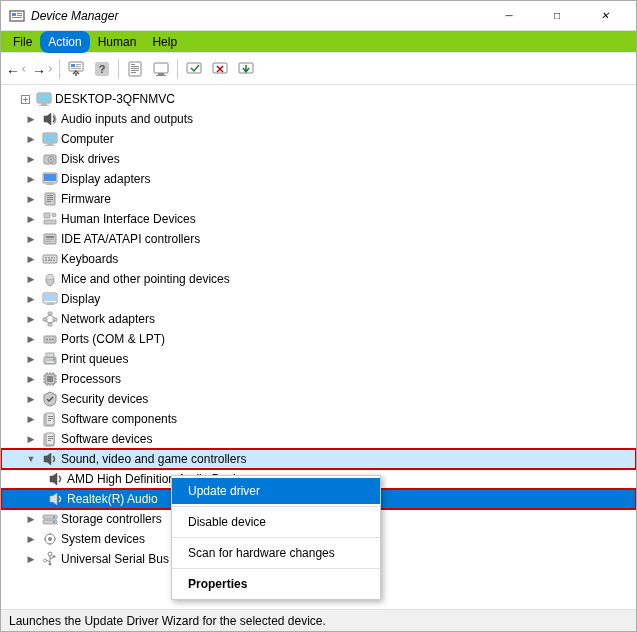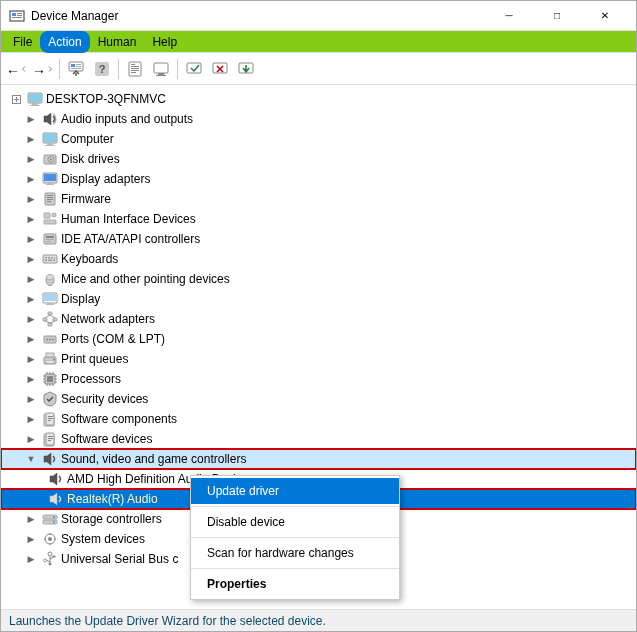--- a/index.html
+++ b/index.html
@@ -23,20 +23,21 @@
       flex-direction: column;
     }
 
     .title-bar {
       background: #fff;
       height: 30px;
       display: flex;
       align-items: center;
       padding: 0 8px;
       border-bottom: 1px solid #e0e0e0;
+      font-style: italic;
     }
 
     .title-bar-icon {
       width: 16px;
       height: 16px;
       margin-right: 6px;
       display: flex;
       align-items: center;
       justify-content: center;
     }
@@ -130,21 +131,21 @@
 
     .tree-item {
       display: flex;
       align-items: center;
       height: 20px;
       padding-right: 8px;
       cursor: pointer;
       white-space: nowrap;
     }
 
-    .tree-indent-1 { padding-left: 7px; text-align: center; }
+    .tree-indent-1 { padding-left: 16px; text-align: center; }
     .tree-indent-2 { padding-left: 22px; }
     .tree-indent-3 { padding-left: 40px; }
 
     .expand-icon {
       width: 16px;
       height: 16px;
       display: flex;
       align-items: center;
       justify-content: center;
       font-size: 9px;
@@ -168,21 +169,21 @@
     }
 
     
     .status-bar {
       height: 22px;
       border-top: 1px solid #e0e0e0;
       display: flex;
       align-items: center;
       padding: 0 8px;
       font-size: 12px;
-      color: #0c4a6e;
+      color: #000000;
       background: #f0f0f0;
     }
 
     
     .context-menu {
       position: absolute;
       background: #fff;
       border: 1px solid #ccc;
       box-shadow: 2px 2px 6px rgba(0,0,0,0.3);
       z-index: 100;
@@ -640,21 +641,21 @@
             <rect x="10.5" y="4.5" width="3" height="2" rx="0.5" fill="#888"></rect>
             <circle cx="3" cy="9.5" r="1.5" fill="none" stroke="#888" stroke-width="0.8"></circle>
             <circle cx="8" cy="13" r="1.5" fill="#888"></circle>
           </svg>
         </div>
         <span class="item-label">Universal Serial Bus c</span>
       </div>
 
     </div>
 
-    <div class="context-menu" style="top: 390px; left: 189px; position: absolute;">
+    <div class="context-menu" style="top: 390px; left: 170px; position: absolute;">
       <div class="ctx-item highlighted">
         <span>Update driver</span>
       </div>
       <div class="ctx-separator"></div>
       <div class="ctx-item">
         <span>Disable device</span>
       </div>
       <div class="ctx-separator"></div>
       <div class="ctx-item">
         <span>Scan for hardware changes</span>

